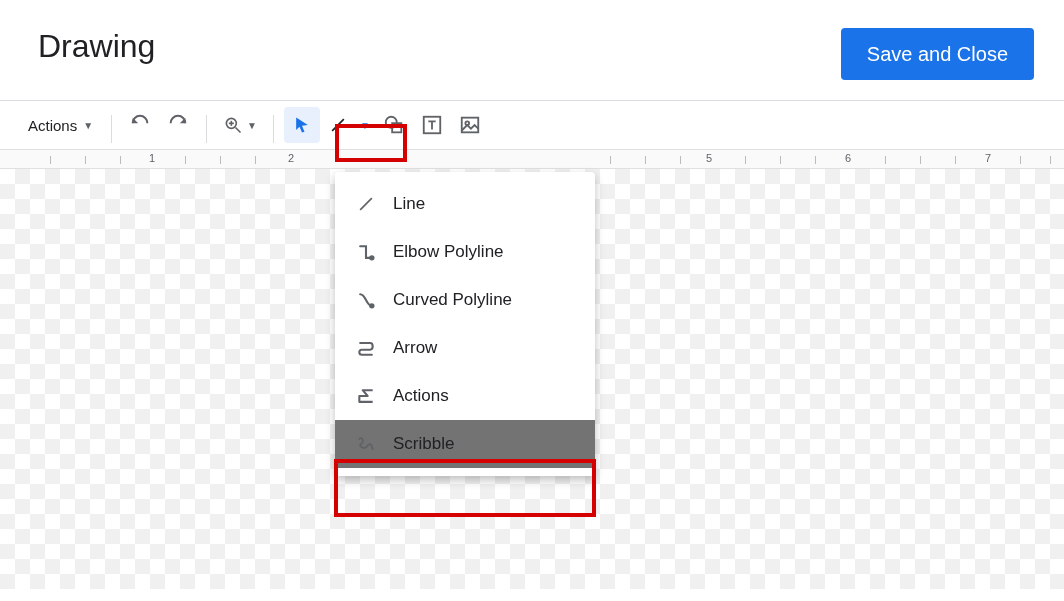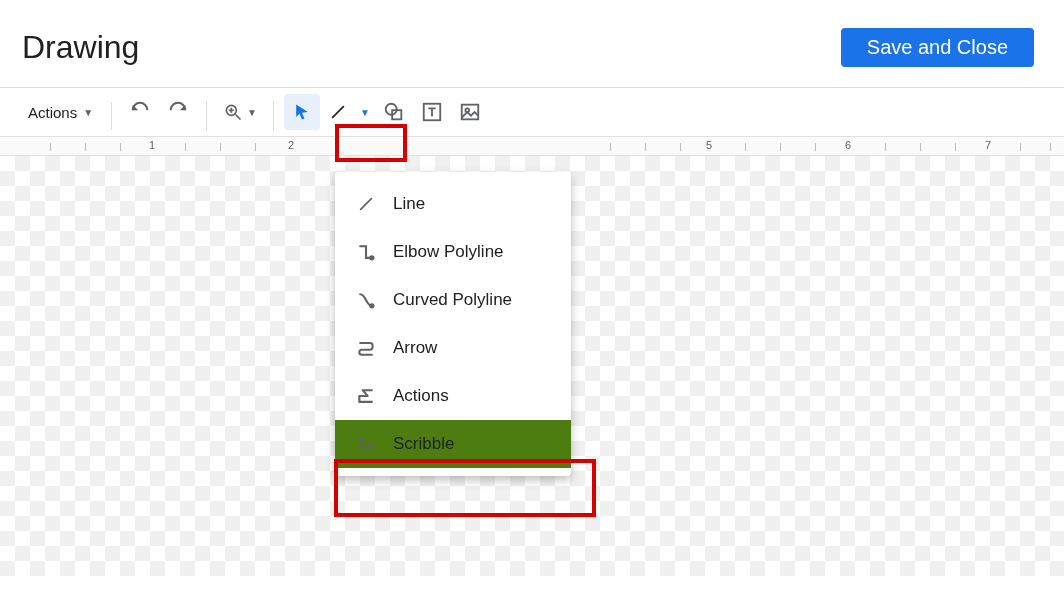--- a/index.html
+++ b/index.html
@@ -1,36 +1,36 @@
 <!DOCTYPE html>
 <html><head>
   <meta charset="utf-8">
   <style>
     * { box-sizing: border-box; margin: 0; padding: 0; }
     body { font-family: Arial, Helvetica, sans-serif; background: #fff; width: 1064px; height: 601px; overflow: hidden; color: #202124; }
-    .header { display: flex; align-items: center; justify-content: space-between; padding: 28px 30px 20px 22px; }
+    .header { display: flex; align-items: flex-start; justify-content: space-between; padding: 28px 30px 20px 38px; }
     .title { font-size: 32px; font-weight: 400; color: #202124; }
-    .save-btn { background: #1a73e8; color: #fff; border: none; border-radius: 4px; padding: 0 26px; height: 39px; font-size: 20px; font-weight: 500; cursor: pointer; }
+    .save-btn { background: #1a73e8; color: #fff; border: none; border-radius: 4px; padding: 0 26px; height: 52px; font-size: 20px; font-weight: 500; cursor: pointer; }
     .divider { height: 1px; background: #dadce0; width: 100%; }
     .toolbar { display: flex; align-items: flex-end; padding: 8px 20px 6px; height: 48px; gap: 2px; }
     .tb-btn { display: inline-flex; align-items: center; justify-content: center; height: 36px; min-width: 36px; background: transparent; border: none; border-radius: 4px; cursor: pointer; color: #5f6368; padding: 0 6px; }
     .tb-btn.selected { background: #e8f0fe; }
     .tb-sep { width: 1px; height: 28px; background: #dadce0; margin: 0 8px; }
     .actions-btn { font-size: 15px; color: #202124; gap: 4px; padding: 0 8px; }
     .caret { font-size: 10px; color: #5f6368; margin-left: 2px; }
     .line-highlight { position: absolute; border: 4px solid #d50000; left: 335px; top: 124px; width: 72px; height: 38px; pointer-events: none; z-index: 5; }
     .line-combo { display: flex; align-items: center; gap: 0; }
     .line-combo .tb-btn { min-width: 30px; }
     .ruler { height: 20px; position: relative; border-top: 1px solid #e0e0e0; border-bottom: 1px solid #e0e0e0; background: #fafafa; font-size: 11px; color: #5f6368; }
     .ruler .num { position: absolute; top: 2px; transform: translateX(-50%); }
     .ruler .tick { position: absolute; top: 6px; width: 1px; height: 8px; background: #bbb; }
     .canvas { position: relative; width: 100%; height: 420px; background-color: #fff; background-image: linear-gradient(45deg, #f0f0f0 25%, transparent 25%), linear-gradient(-45deg, #f0f0f0 25%, transparent 25%), linear-gradient(45deg, transparent 75%, #f0f0f0 75%), linear-gradient(-45deg, transparent 75%, #f0f0f0 75%); background-size: 30px 30px; background-position: 0 0, 0 15px, 15px -15px, -15px 0px; }
-    .menu { position: absolute; left: 335px; top: 172px; width: 236px; background: #fff; box-shadow: 0 4px 10px rgba(0,0,0,.25); border-radius: 4px; padding: 8px 0; z-index: 3; }
+    .menu { position: absolute; left: 335px; top: 172px; width: 260px; background: #fff; box-shadow: 0 4px 10px rgba(0,0,0,.25); border-radius: 4px; padding: 8px 0; z-index: 3; }
     .menu-item { display: flex; align-items: center; height: 48px; padding: 0 20px; font-size: 17px; color: #202124; gap: 16px; cursor: pointer; }
-    .menu-item.hovered { background: #4d7c0f; }
+    .menu-item.hovered { background: #737373; }
     .menu-icon { width: 22px; height: 22px; display: flex; align-items: center; justify-content: center; color: #5f6368; }
     .scribble-highlight { position: absolute; border: 4px solid #d50000; left: 334px; top: 459px; width: 262px; height: 58px; pointer-events: none; z-index: 6; }
     svg { display: block; }
   </style>
 </head>
 <body>
 
 <div class="header">
   <h1 class="title">Drawing</h1>
   <button class="save-btn">Save and Close</button>

